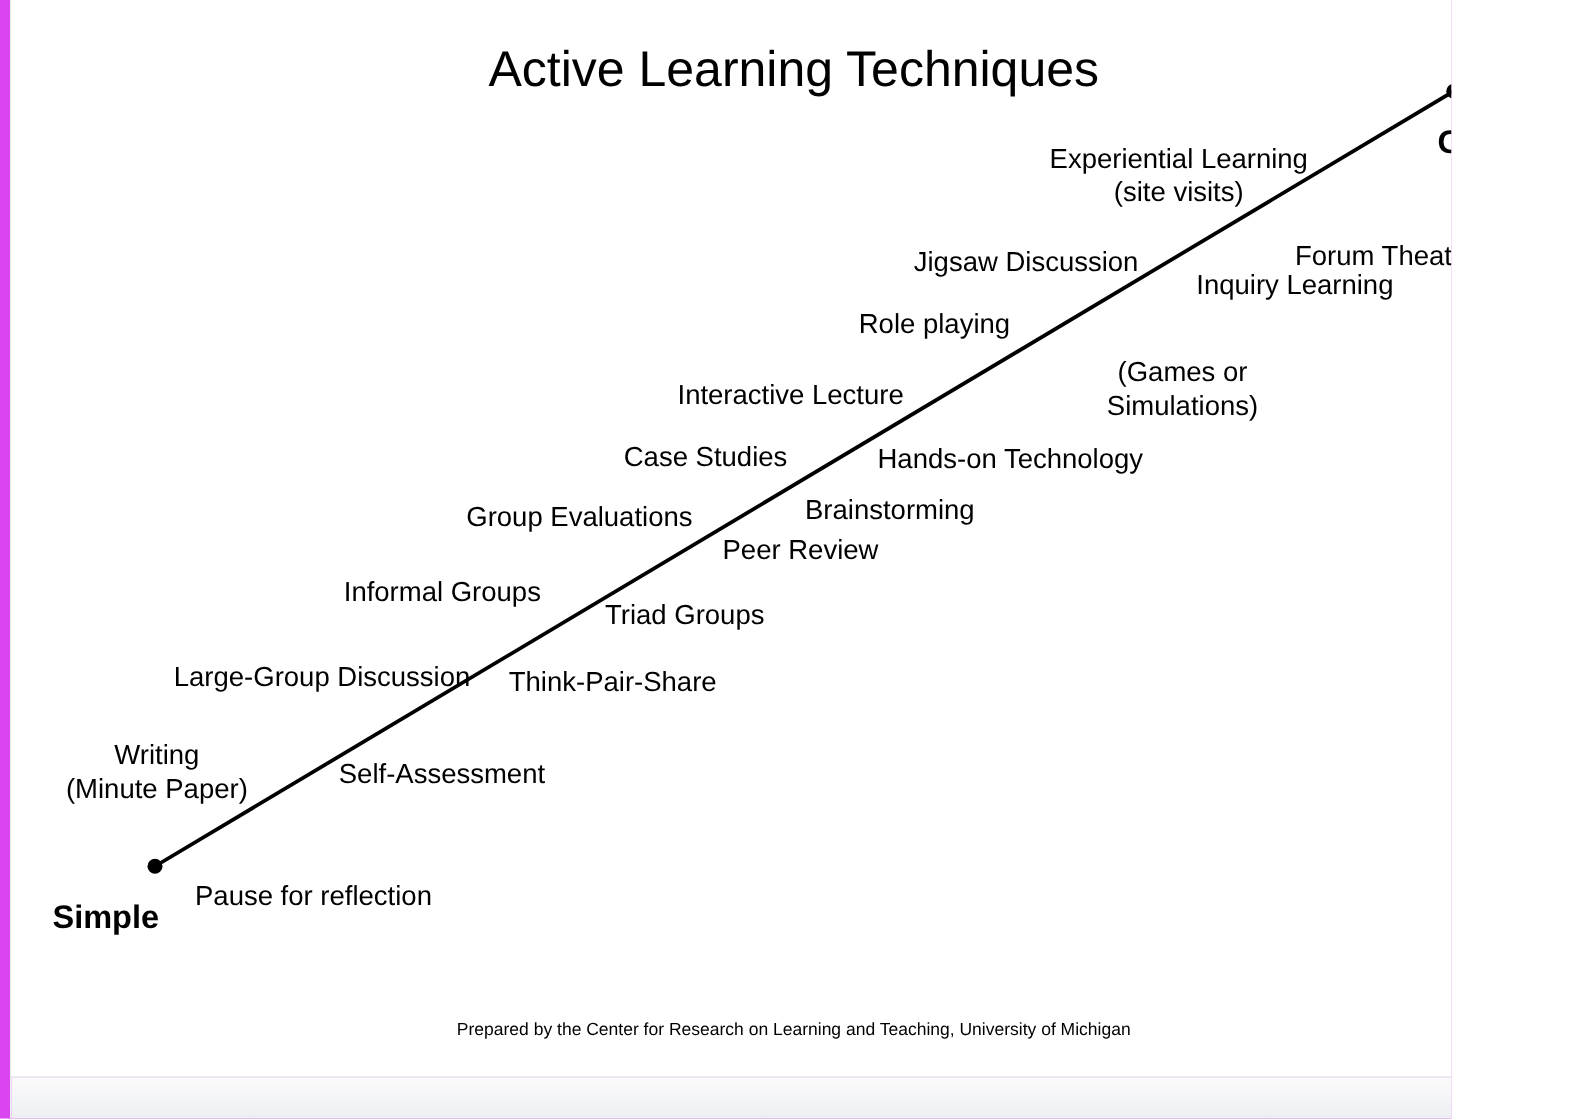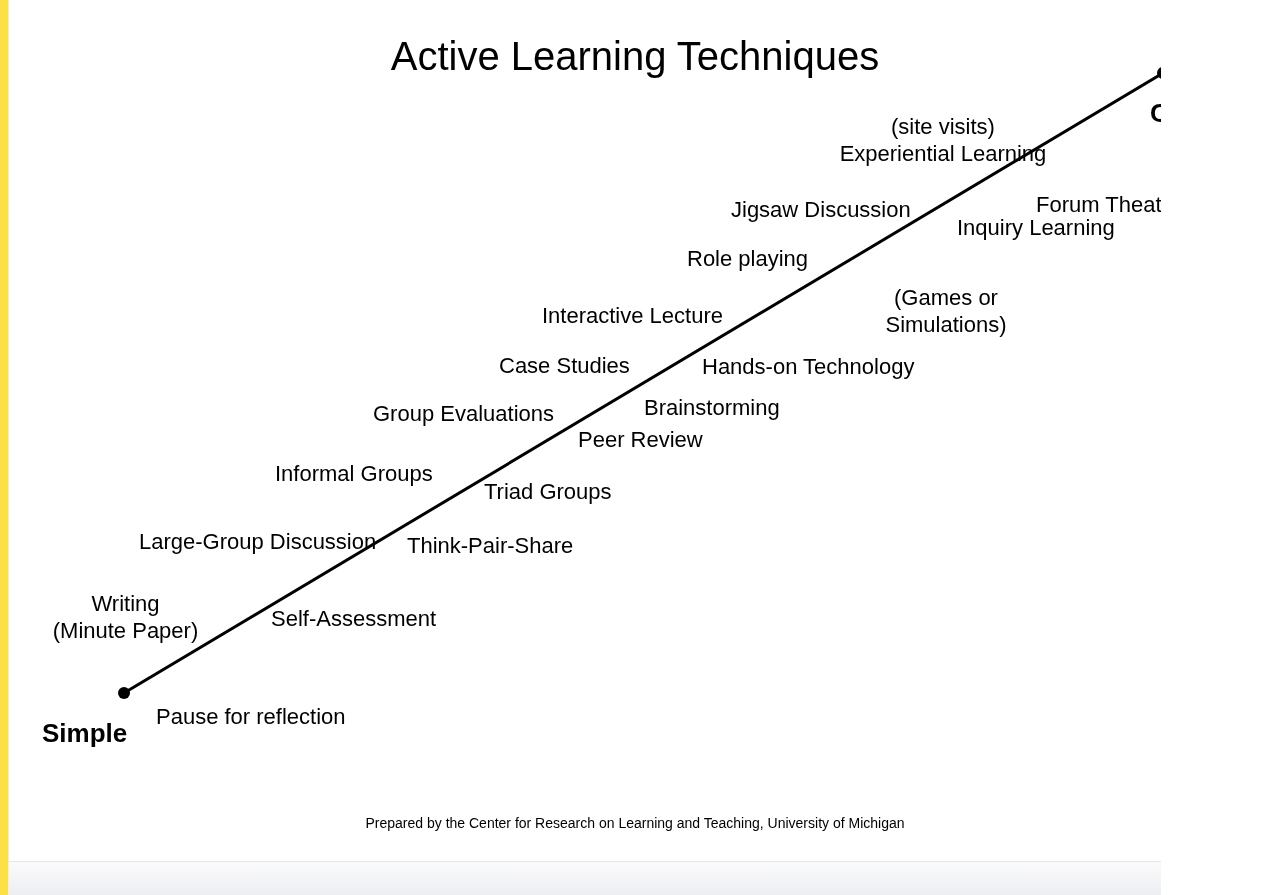--- a/index.html
+++ b/index.html
@@ -5,21 +5,21 @@
   html, body {
     margin: 0;
     padding: 0;
     background: #ffffff;
   }
   #slide-root {
     position: relative;
     width: 1161px;
     height: 895px;
     overflow: hidden;
-    background: #fde047;
+    background: #d946ef;
     font-family: "Liberation Sans", sans-serif;
     color: #000000;
   }
   
   #slide-frame {
     position: absolute;
     left: 8px;
     top: 0px;
     width: 1250px;
     height: 862px;
@@ -121,22 +121,22 @@
     <line id="spectrum-line" x1="124" y1="693" x2="1163" y2="73" stroke="#000000" stroke-width="3" stroke-linecap="round"></line>
     <circle id="dot-simple" cx="124" cy="693" r="6" fill="#000000"></circle>
     <circle id="dot-complex" cx="1163" cy="73" r="6" fill="#000000"></circle>
   </svg>
 
   <div class="anchor-label" id="label-simple" style="left:42px; top:718px;">Simple</div>
   <div class="anchor-label" id="label-complex" style="left:1150px; top:98px;">Complex</div>
 
   <div id="technique-labels">
       <div class="tech-label two-line" style="left: 838px; top: 113px; width: 210px; text-align: center;">
+        <span class="lbl-line">Experiential Learning</span>
         <span class="lbl-line">(site visits)</span>
-        <span class="lbl-line">Experiential Learning</span>
       </div>
       <div class="tech-label" style="left: 1036px; top: 155px; width: 142px; text-align: left; margin-top: 36px;">
         <span class="lbl-line">Forum Theater</span>
       </div>
       <div class="tech-label" style="left: 731px; top: 196px; width: 174px; text-align: left;">
         <span class="lbl-line">Jigsaw Discussion</span>
       </div>
       <div class="tech-label" style="left: 957px; top: 214px; width: 152px; text-align: left;">
         <span class="lbl-line">Inquiry Learning</span>
       </div>

